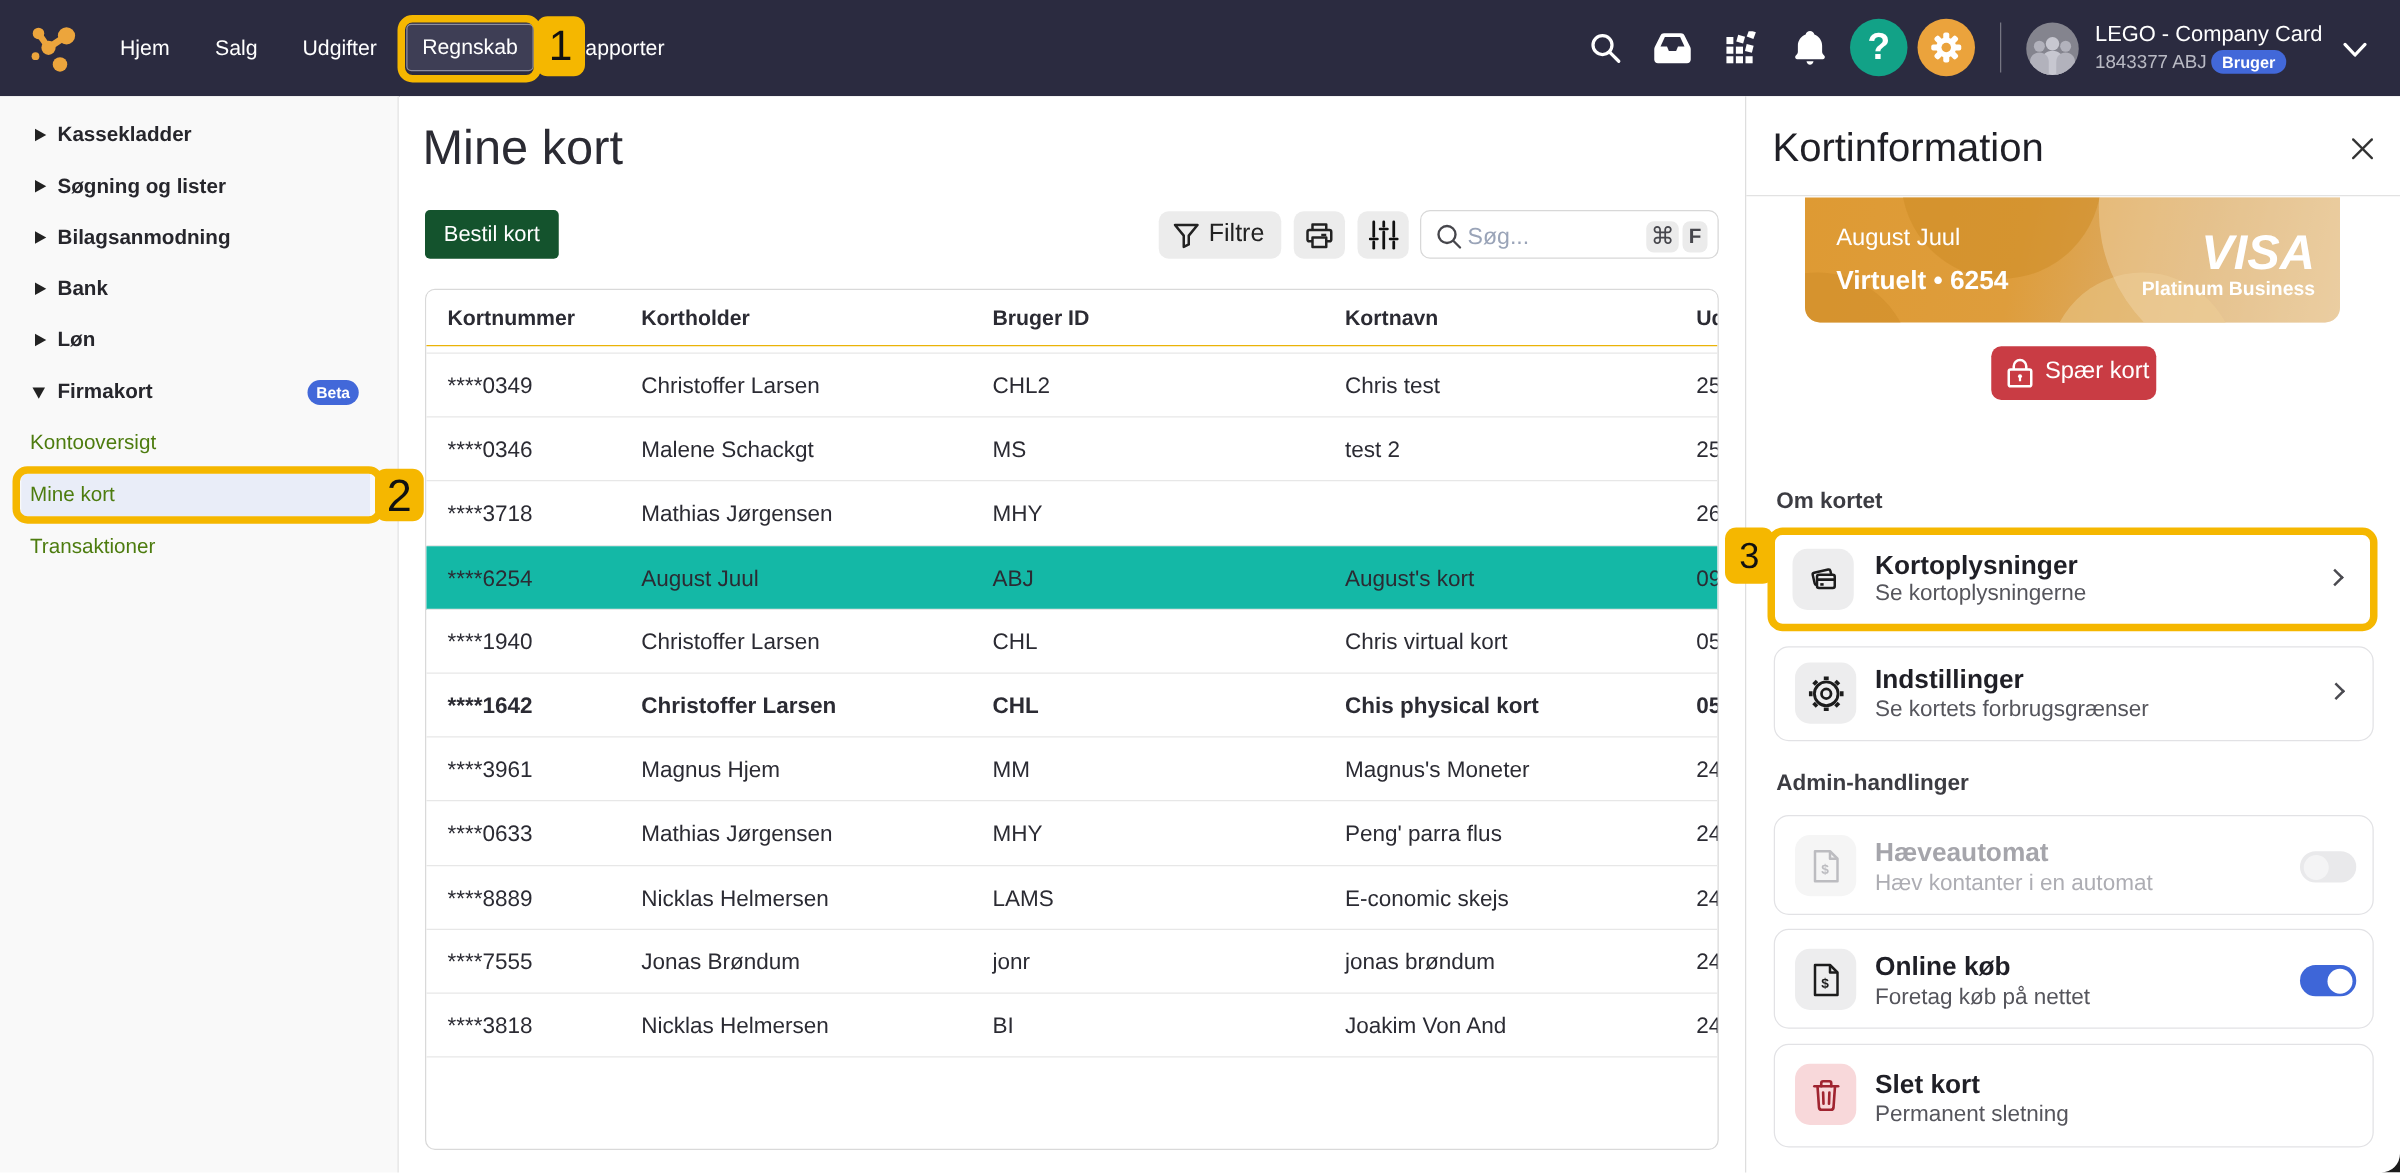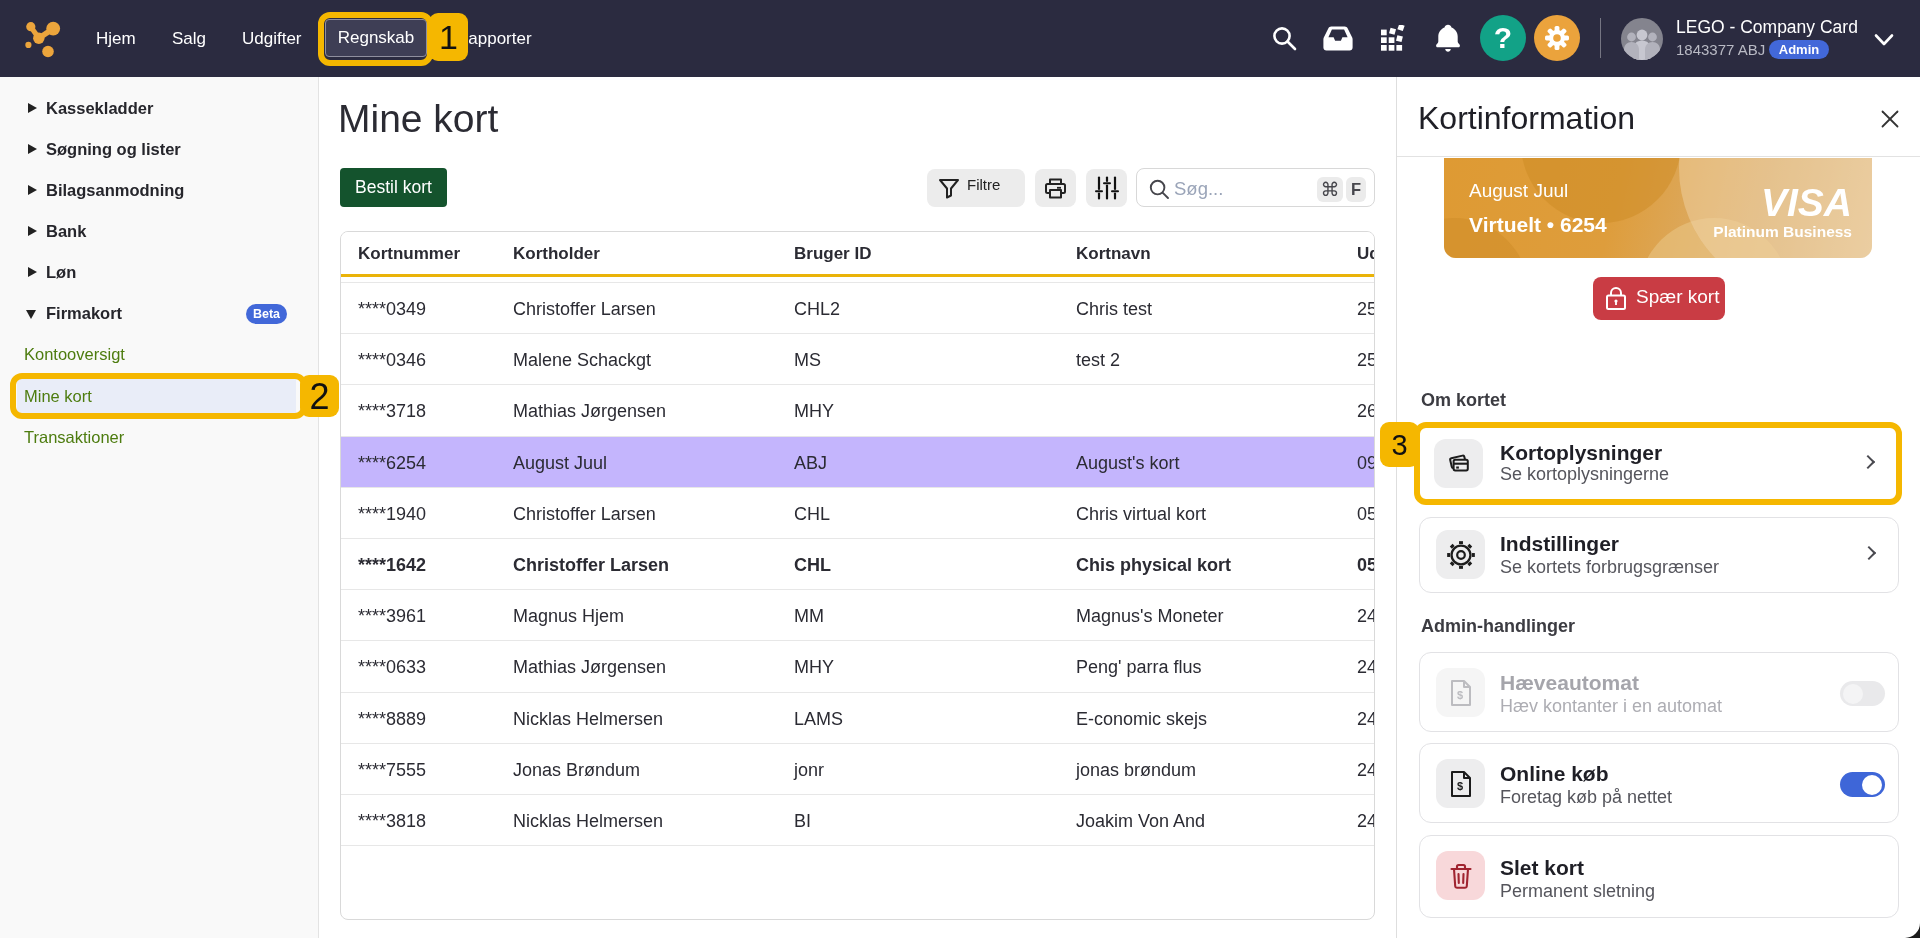--- a/index.html
+++ b/index.html
@@ -103,21 +103,21 @@
       <circle cx="21" cy="17" r="5.4"></circle>
         <path d="M12 31 c0-5 4-8.5 9-8.5 s9 3.5 9 8.5 v11 h-18 z"></path>
       <circle cx="10.5" cy="19" r="4.4" fill="#b2b2bc"></circle>
         <path d="M3 31.5 c0-4.4 3.3-7.5 7.5-7.5 s7.5 3.1 7.5 7.5 v10.5 h-15 z" fill="#b2b2bc"></path>
       <circle cx="31.5" cy="19" r="4.4" fill="#b2b2bc"></circle>
         <path d="M24 31.5 c0-4.4 3.3-7.5 7.5-7.5 s7.5 3.1 7.5 7.5 v10.5 h-15 z" fill="#b2b2bc"></path>
     </svg>
   </div>
   <div class="abs" style="left:1676px; top:17px; color:#fff; font-size:17.5px;">LEGO - Company Card</div>
   <div class="abs" style="left:1676px; top:41px; color:#b9bac4; font-size:15px;">1843377 ABJ</div>
-  <div class="abs" style="left:1769px; top:40px; width:60px; height:19px; background:#4268d9; border-radius:10px; color:#fff; font-size:13px; font-weight:bold; text-align:center; line-height:19px;">Admin</div>
+  <div class="abs" style="left:1769px; top:40px; width:60px; height:19px; background:#4268d9; border-radius:10px; color:#fff; font-size:13px; font-weight:bold; text-align:center; line-height:19px;">Bruger</div>
   <svg class="abs" style="left:1874px; top:33px;" width="20" height="14" viewBox="0 0 20 14" fill="none" stroke="#fff" stroke-width="2.6" stroke-linecap="round" stroke-linejoin="round">
     <polyline points="2,2.5 10,11 18,2.5"></polyline>
   </svg>
 </div>
 <div id="sidebar"></div>
 <div class="tri right" style="top:103px;"></div>
 <div class="snav" style="top:99px;">Kassekladder</div>
 <div class="tri right" style="top:144px;"></div>
 <div class="snav" style="top:140px;">Søgning og lister</div>
 <div class="tri right" style="top:185px;"></div>
@@ -134,21 +134,21 @@
 <div class="ssub" style="top:387px;">Mine kort</div>
 <div class="ssub" style="top:428px;">Transaktioner</div>
 <div id="main"></div>
 
 <div class="abs" style="left:338px; top:97px; font-size:39px; color:#2b2b33;">Mine kort</div>
 <div class="abs" style="left:340px; top:168px; width:107px; height:39px; background:#14532d; border-radius:4px; color:#fff; font-size:17.5px; text-align:center; line-height:39px;">Bestil kort</div>
 <div class="abs" style="left:927px; top:169px; width:98px; height:38px; background:#ececec; border-radius:8px;">
   <svg class="abs" style="left:11px; top:8px;" width="22" height="22" viewBox="0 0 22 22" fill="none" stroke="#222" stroke-width="2" stroke-linejoin="round">
     <path d="M2 3 h18 l-7 8.5 v7 l-4 2 v-9 z"></path>
   </svg>
-  <div class="abs" style="left:40px; top:7px; font-size:15px; color:#222;">Filtre</div>
+  <div class="abs" style="left:40px; top:7px; font-size:20px; color:#222;">Filtre</div>
 </div>
 <div class="abs" style="left:1035px; top:169px; width:41px; height:38px; background:#ececec; border-radius:8px;">
   <svg class="abs" style="left:9px; top:8px;" width="23" height="23" viewBox="0 0 23 23" fill="none" stroke="#222" stroke-width="2" stroke-linejoin="round">
     <path d="M6 7 v-4.5 h11 v4.5"></path>
     <rect x="2" y="7" width="19" height="9" rx="1.5"></rect>
     <path d="M6 13 h11 v7.5 h-11 z" fill="#ececec"></path>
     <line x1="13" y1="10.8" x2="17" y2="10.8" stroke-width="1.8"></line>
   </svg>
 </div>
 <div class="abs" style="left:1086px; top:169px; width:41px; height:38px; background:#ececec; border-radius:8px;">
@@ -168,21 +168,21 @@
   <svg class="abs" style="left:12px; top:10px;" width="21" height="21" viewBox="0 0 21 21" fill="none" stroke="#46464c" stroke-width="1.9">
     <circle cx="8.6" cy="8.6" r="6.8"></circle>
       <line x1="13.8" y1="13.8" x2="19" y2="19" stroke-linecap="round"></line>
   </svg>
   <div class="abs" style="left:37px; top:8.5px; font-size:18.5px; color:#9aa4b8;">Søg...</div>
   <div class="abs" style="left:180px; top:7.5px; width:26px; height:25px; background:#ebebeb; border-radius:6px; color:#46464c; font-size:19px; text-align:center; line-height:25px;">⌘</div>
   <div class="abs" style="left:209px; top:7.5px; width:20px; height:25px; background:#ebebeb; border-radius:6px; color:#46464c; font-size:16.5px; font-weight:bold; text-align:center; line-height:25px;">F</div>
 </div>
 <div id="tablebox">
 
-  <div class="abs" style="left:0; top:0; width:100%; height:45px; border-bottom:3px solid #eab308; background:#fff;">
+  <div class="abs" style="left:0; top:0; width:100%; height:45px; border-bottom:1px solid #eab308; background:#fff;">
     <div class="tcell" style="left:17px; font-weight:bold; font-size:17px;">Kortnummer</div>
     <div class="tcell" style="left:172px; font-weight:bold; font-size:17px;">Kortholder</div>
     <div class="tcell" style="left:453px; font-weight:bold; font-size:17px;">Bruger ID</div>
     <div class="tcell" style="left:735px; font-weight:bold; font-size:17px;">Kortnavn</div>
     <div class="tcell" style="left:1016px; font-weight:bold; font-size:17px;">Udgiftskonto</div>
   </div>
   <div class="abs" style="left:0; top:46px; width:100%; height:5px; border-bottom:1px solid #e7e7e7;"></div>
   <div class="trow" style="top:51px;">
       <div class="tcell" style="left:17px;">****0349</div>
       <div class="tcell" style="left:172px;">Christoffer Larsen</div>
@@ -196,21 +196,21 @@
       <div class="tcell" style="left:453px;">MS</div>
       <div class="tcell" style="left:735px;">test 2</div>
       <div class="tcell" style="left:1016px;">25.01.25</div>
     </div>
   <div class="trow" style="top:153.4px;">
       <div class="tcell" style="left:17px;">****3718</div>
       <div class="tcell" style="left:172px;">Mathias Jørgensen</div>
       <div class="tcell" style="left:453px;">MHY</div>
       <div class="tcell" style="left:1016px;">26.01.25</div>
     </div>
-  <div class="trow" style="top:204.6px; background:#c4b5fd;text-align:center;">
+  <div class="trow" style="top:204.6px; background:#14b8a6;text-align:center;">
       <div class="tcell" style="left:17px;">****6254</div>
       <div class="tcell" style="left:172px;">August Juul</div>
       <div class="tcell" style="left:453px;">ABJ</div>
       <div class="tcell" style="left:735px;">August's kort</div>
       <div class="tcell" style="left:1016px;">09.01.25</div>
     </div>
   <div class="trow" style="top:255.8px;">
       <div class="tcell" style="left:17px;">****1940</div>
       <div class="tcell" style="left:172px;">Christoffer Larsen</div>
       <div class="tcell" style="left:453px;">CHL</div>

